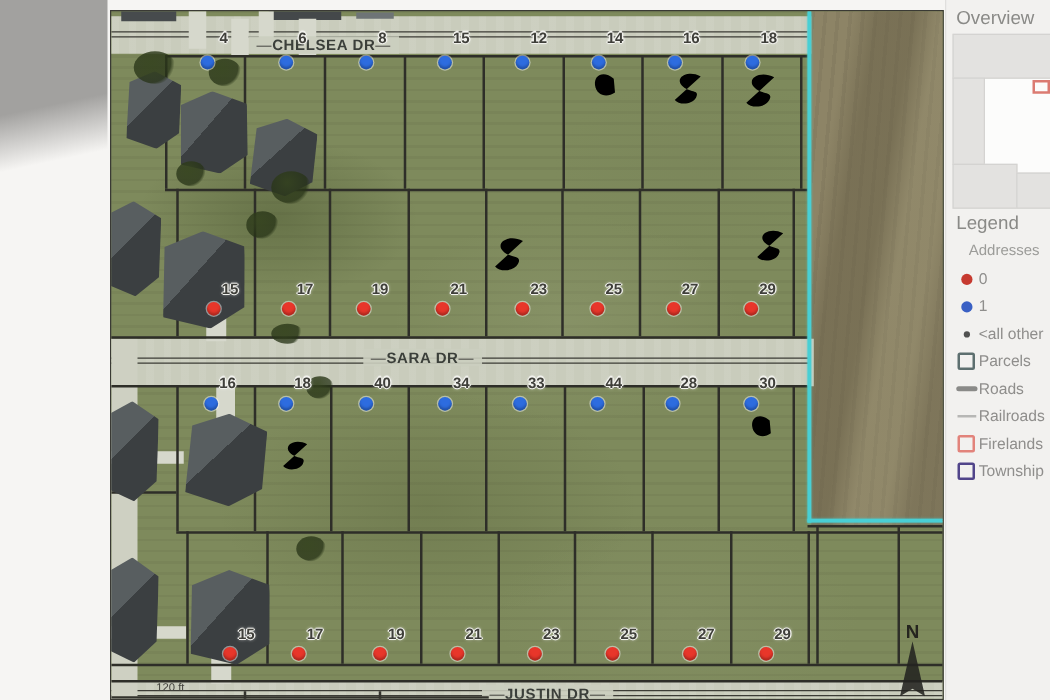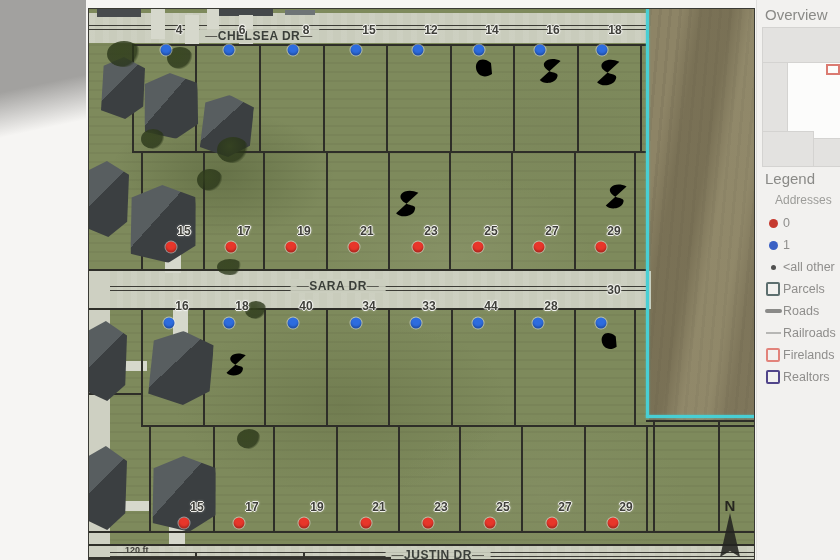--- a/index.html
+++ b/index.html
@@ -228,21 +228,21 @@
         <div class="lot-label" style="left: 217px; top: 297px;">40</div>
         <div class="lot-dot" style="left: 204px; top: 314px; background: rgb(45, 108, 223);"></div>
         <div class="lot-label" style="left: 280px; top: 297px;">34</div>
         <div class="lot-dot" style="left: 267px; top: 314px; background: rgb(45, 108, 223);"></div>
         <div class="lot-label" style="left: 340px; top: 297px;">33</div>
         <div class="lot-dot" style="left: 327px; top: 314px; background: rgb(45, 108, 223);"></div>
         <div class="lot-label" style="left: 402px; top: 297px;">44</div>
         <div class="lot-dot" style="left: 389px; top: 314px; background: rgb(45, 108, 223);"></div>
         <div class="lot-label" style="left: 462px; top: 297px;">28</div>
         <div class="lot-dot" style="left: 449px; top: 314px; background: rgb(45, 108, 223);"></div>
-        <div class="lot-label" style="left: 525px; top: 281px;">30</div>
+        <div class="lot-label" style="left: 525px; top: 297px;">30</div>
         <div class="lot-dot" style="left: 512px; top: 314px; background: rgb(45, 108, 223);"></div>
         <div class="lot-label" style="left: 108px; top: 498px;">15</div>
         <div class="lot-dot" style="left: 95px; top: 514px; background: rgb(232, 54, 42);"></div>
         <div class="lot-label" style="left: 163px; top: 498px;">17</div>
         <div class="lot-dot" style="left: 150px; top: 514px; background: rgb(232, 54, 42);"></div>
         <div class="lot-label" style="left: 228px; top: 498px;">19</div>
         <div class="lot-dot" style="left: 215px; top: 514px; background: rgb(232, 54, 42);"></div>
         <div class="lot-label" style="left: 290px; top: 498px;">21</div>
         <div class="lot-dot" style="left: 277px; top: 514px; background: rgb(232, 54, 42);"></div>
         <div class="lot-label" style="left: 352px; top: 498px;">23</div>
@@ -272,21 +272,21 @@
           <use href="#glyph-S"></use>
         </svg>
         <svg class="annot" viewBox="0 0 30 32" width="25" height="33" style="left: 134px; top: 339px;">
           <use href="#glyph-S"></use>
         </svg>
         <svg class="annot" viewBox="0 0 46 30" width="46" height="28" style="left: 486px; top: 319px;">
           <use href="#glyph-IC"></use>
         </svg>
       </div>
 
-    <div class="scale-label" style="left:36px;top:536px;font-weight:bold;">120 ft</div>
+    <div class="scale-label" style="left:36px;top:536px;">120 ft</div>
     <div class="scale-bar" style="left:0;top:548px;width:302px;height:2px;"></div>
     <div class="scale-bar" style="left:106px;top:544px;width:2px;height:8px;"></div>
     <div class="scale-bar" style="left:214px;top:544px;width:2px;height:8px;"></div>
 
     <div class="north">
       <span class="n">N</span>
       <svg width="30" height="44" viewBox="0 0 30 44">
         <polygon points="15,0 25,44 15,38 5,44" fill="#232320" opacity="0.88"></polygon>
       </svg>
     </div>
@@ -345,21 +345,21 @@
         <div class="legend-item" style="top: 344px;">
           <span class="legend-swatch">
             <span class="sw-square" style="border-color: rgb(226, 131, 123);"></span>
           </span>
           <span class="legend-text">Firelands</span>
         </div>
         <div class="legend-item" style="top: 366px;">
           <span class="legend-swatch">
             <span class="sw-square" style="border-color: rgb(81, 69, 138);"></span>
           </span>
-          <span class="legend-text">Realtors</span>
+          <span class="legend-text">Township</span>
         </div>
       </div>
   </div>
 
 </div>
 
 <svg width="0" height="0" style="position:absolute">
   <defs>
     <g id="glyph-S">
       <path d="M26 5 C15 -1 4 6 10 13 C16 20 26 16 22 24 C19 30 8 31 4 26" transform="scale(1.05,1.0)"></path>

